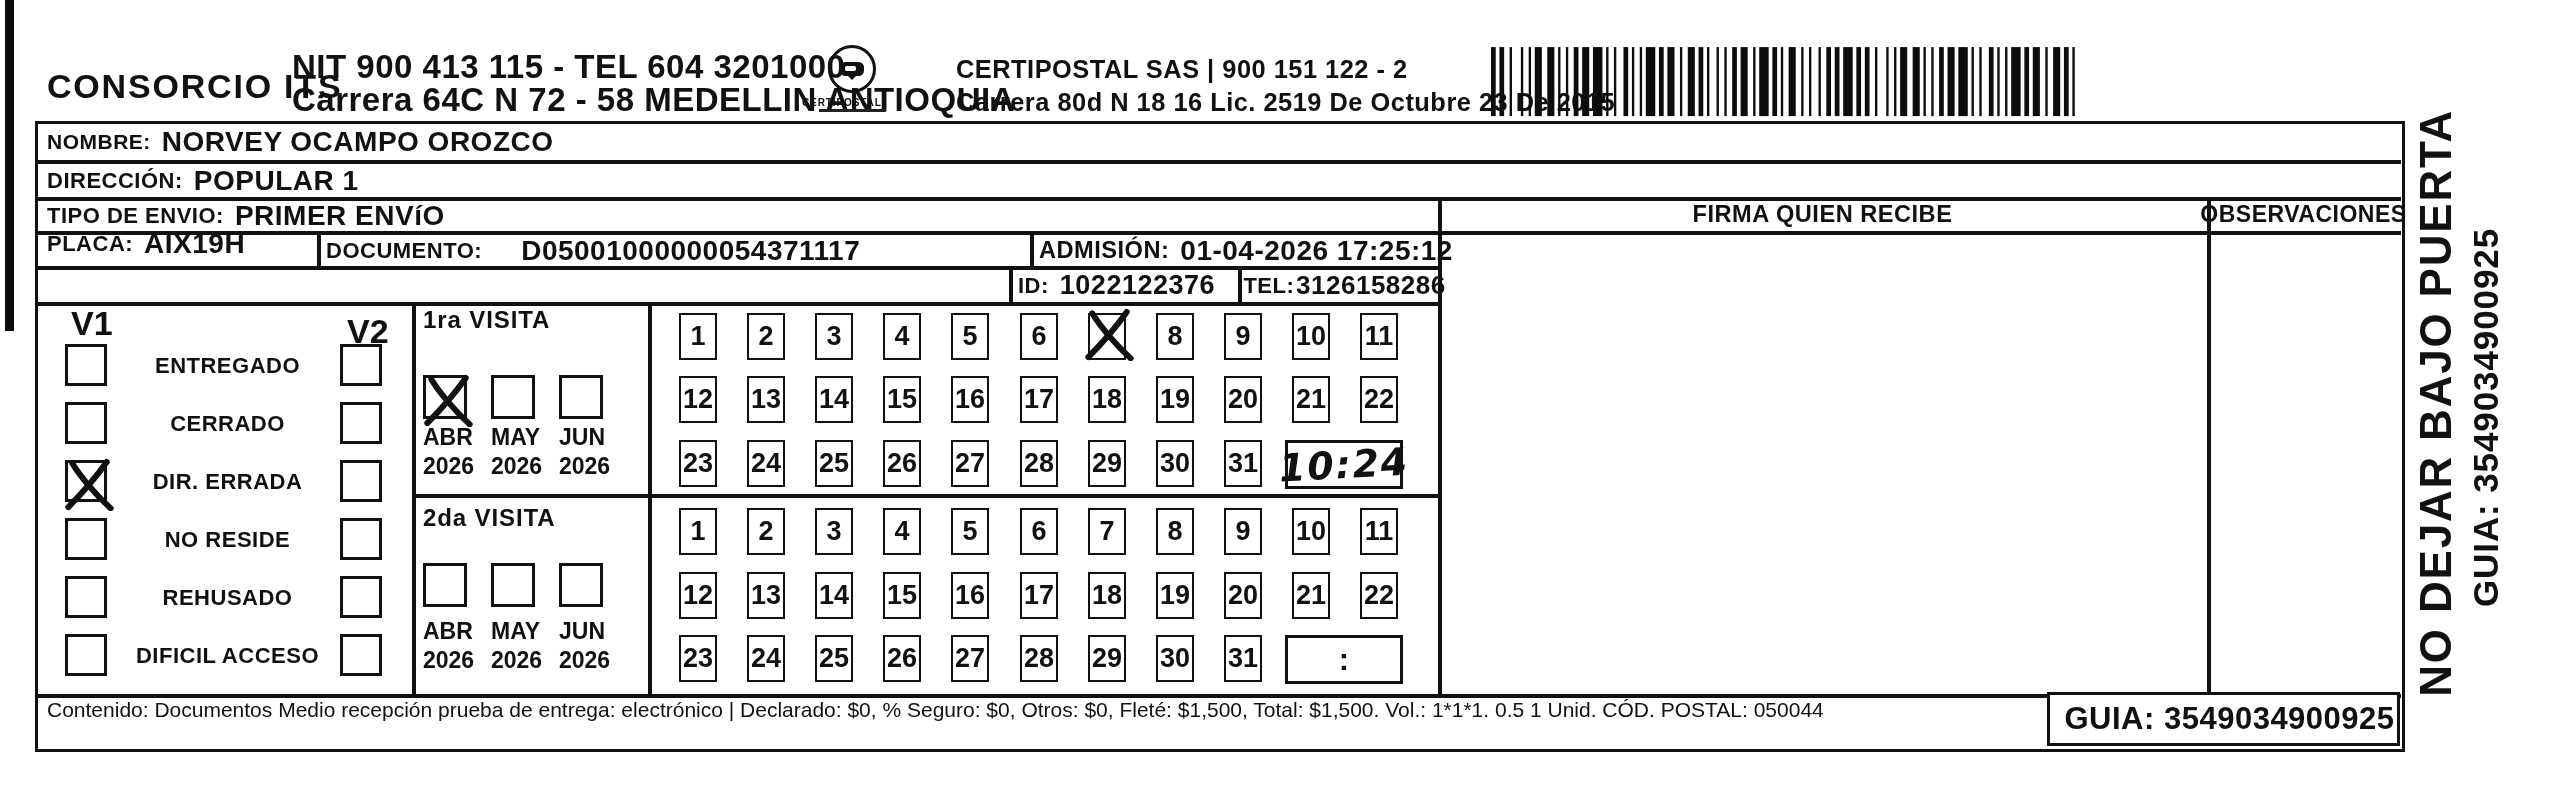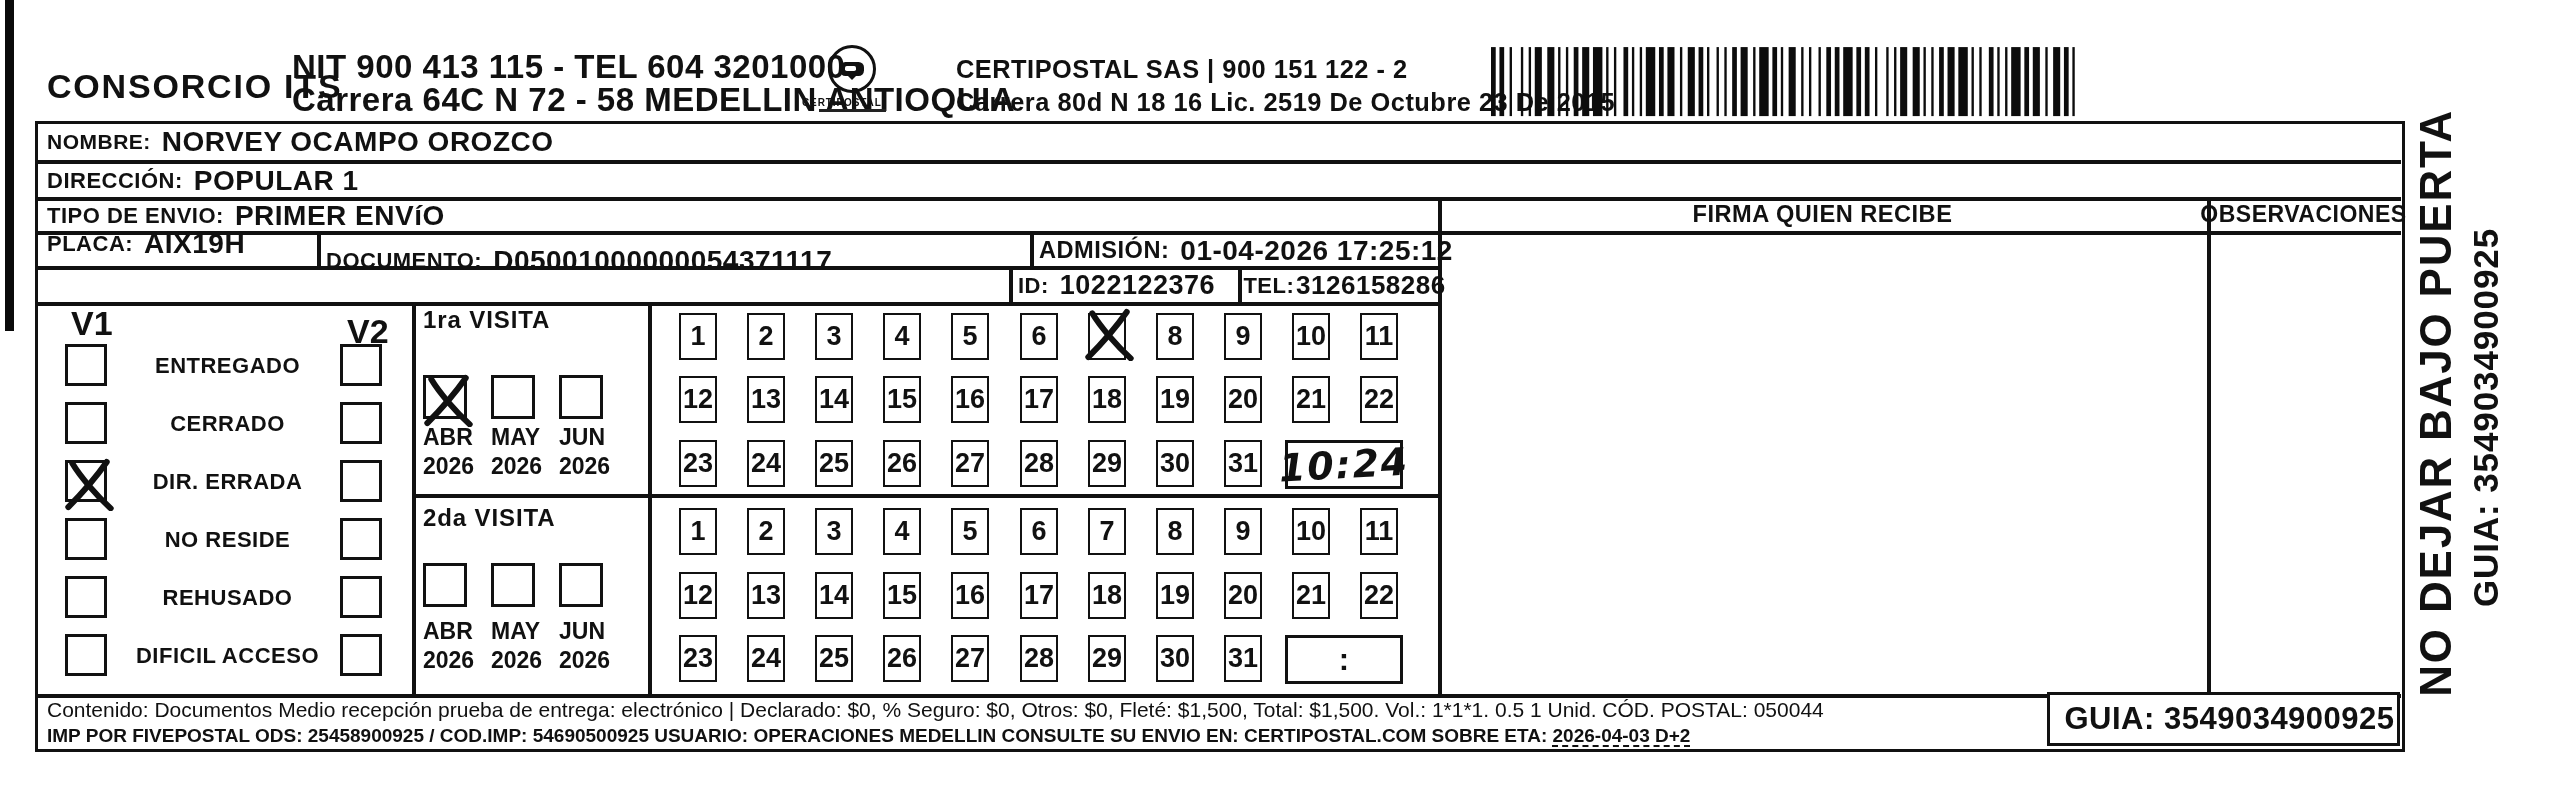--- a/index.html
+++ b/index.html
@@ -164,21 +164,21 @@
       <span class="val">PRIMER ENVíO</span>
     </div>
     <div class="hdr-cell" style="left:1400px;top:73px;width:769px;height:35px;">FIRMA QUIEN RECIBE</div>
     <div class="hdr-cell" style="left:2169px;top:73px;width:193px;height:35px;font-size:23px;">OBSERVACIONES</div>
     <div class="hline" style="left:0;top:107px;width:2363px;height:3.6px;"></div>
 
     <div class="row" style="left:0;top:111px;width:275px;height:18px;">
       <span class="lbl">PLACA:</span>
       <span class="val">AIX19H</span>
     </div>
-    <div class="row" style="left:279px;top:121px;width:709px;height:31px;">
+    <div class="row" style="left:279px;top:111px;width:709px;height:31px;gap:28px;">
       <span class="lbl">DOCUMENTO:</span>
       <span class="val">D05001000000054371117</span>
     </div>
     <div class="row" style="left:992px;top:111px;width:405px;height:31px;">
       <span class="lbl" style="font-size:23.6px;">ADMISIÓN:</span>
       <span class="val">01-04-2026 17:25:12</span>
     </div>
     <div class="vline" style="left:279px;top:107px;width:3.6px;height:38px;"></div>
     <div class="vline" style="left:992px;top:107px;width:3.6px;height:38px;"></div>
     <div class="hline" style="left:0;top:142px;width:1404px;height:3.6px;"></div>
@@ -325,23 +325,20 @@
         <div class="daybox" style="left: 982px; top: 511px; width: 38px; height: 47px;">28</div>
         <div class="daybox" style="left: 1050px; top: 511px; width: 38px; height: 47px;">29</div>
         <div class="daybox" style="left: 1118px; top: 511px; width: 38px; height: 47px;">30</div>
         <div class="daybox" style="left: 1186px; top: 511px; width: 38px; height: 47px;">31</div>
         <div class="timebox" style="left: 1247px; top: 511px; width: 118px; height: 49px;">
           <span class="printed-colon">:</span>
         </div>
       </div>
 
     <div class="foot-line1">Contenido: Documentos Medio recepción prueba de entrega: electrónico | Declarado: $0, % Seguro: $0, Otros: $0, Fleté: $1,500, Total: $1,500. Vol.: 1*1*1. 0.5  1 Unid. CÓD. POSTAL: 050044</div>
-    <div class="foot-line2">
-      <span>IMP POR FIVEPOSTAL ODS: 25458900925 / COD.IMP: 54690500925 USUARIO: OPERACIONES MEDELLIN CONSULTE SU ENVIO EN: CERTIPOSTAL.COM SOBRE ETA: </span><span class="eta">2026-04-03 D+2</span>
-    </div>
     <div class="guia-box">GUIA: 3549034900925</div>
   </div>
 
   <div class="rot no-dejar">
     <span>NO DEJAR BAJO PUERTA</span>
   </div>
   <div class="rot side-guia">
     <span>GUIA: 3549034900925</span>
   </div>
 

